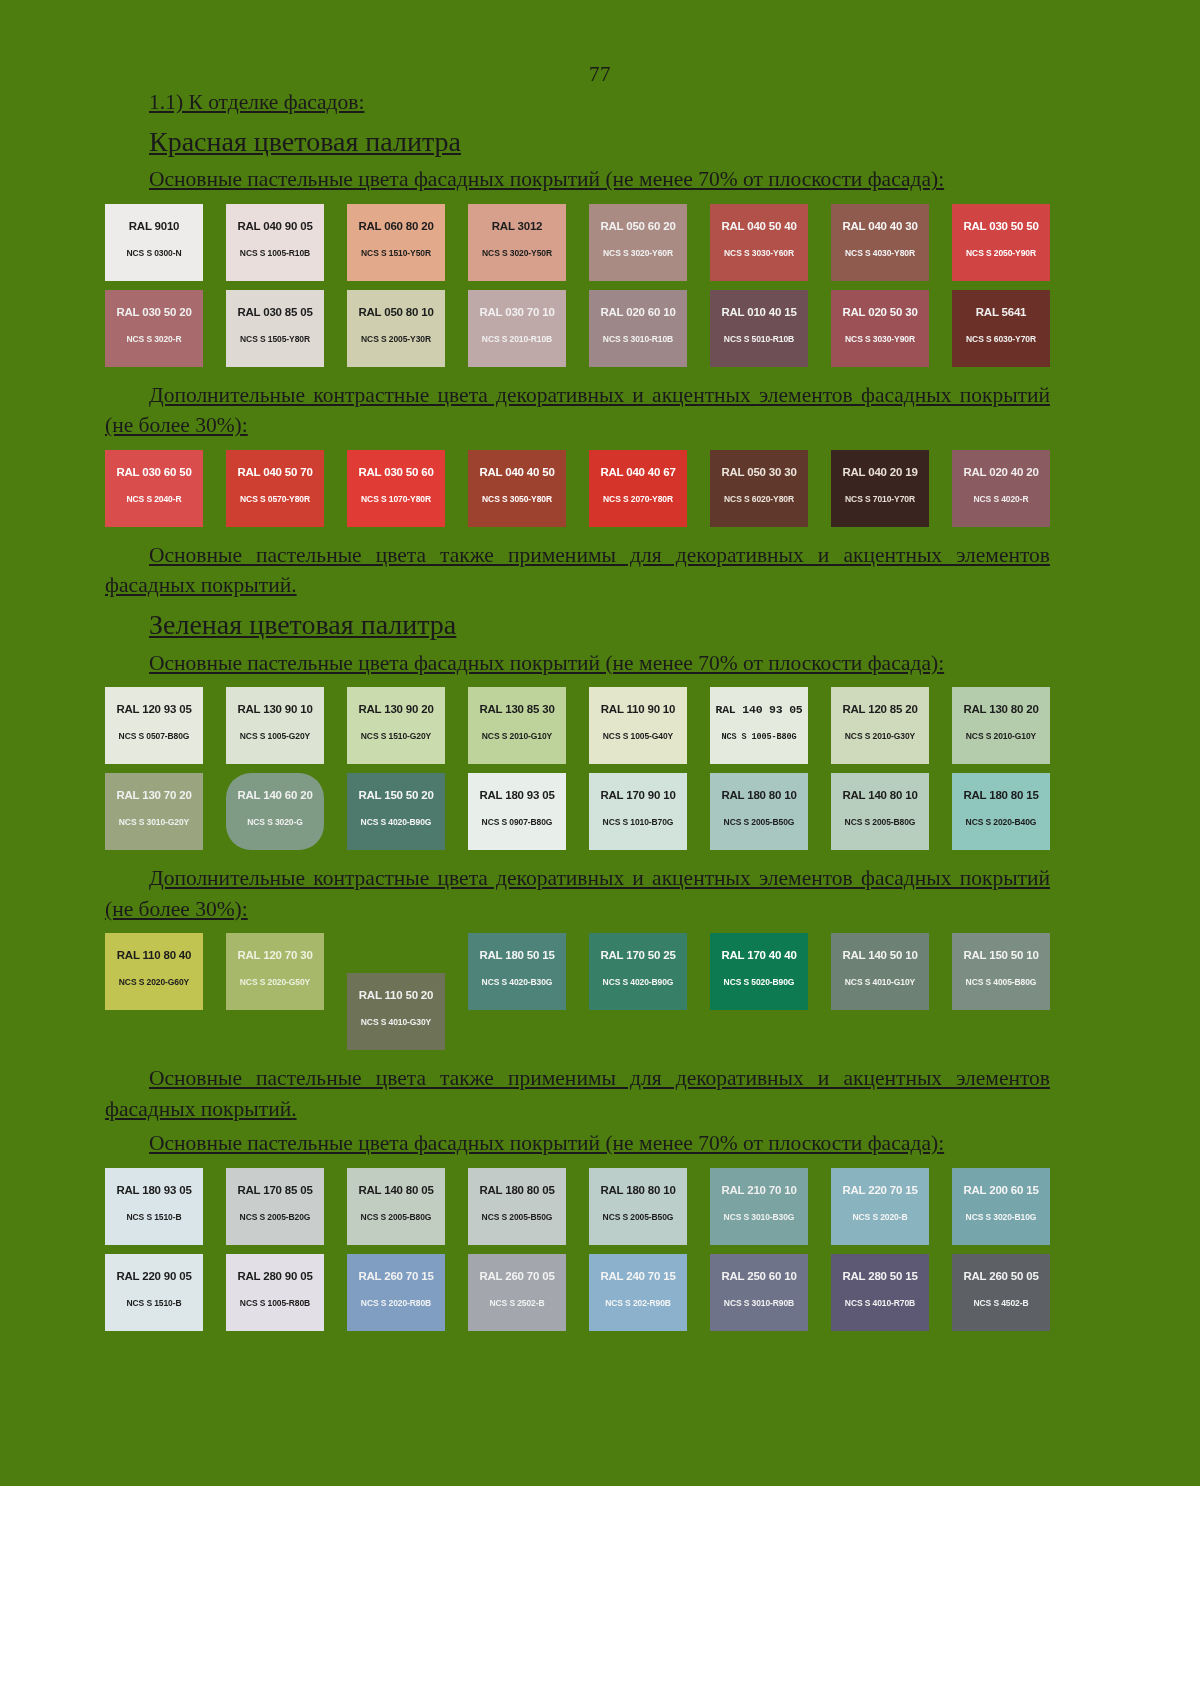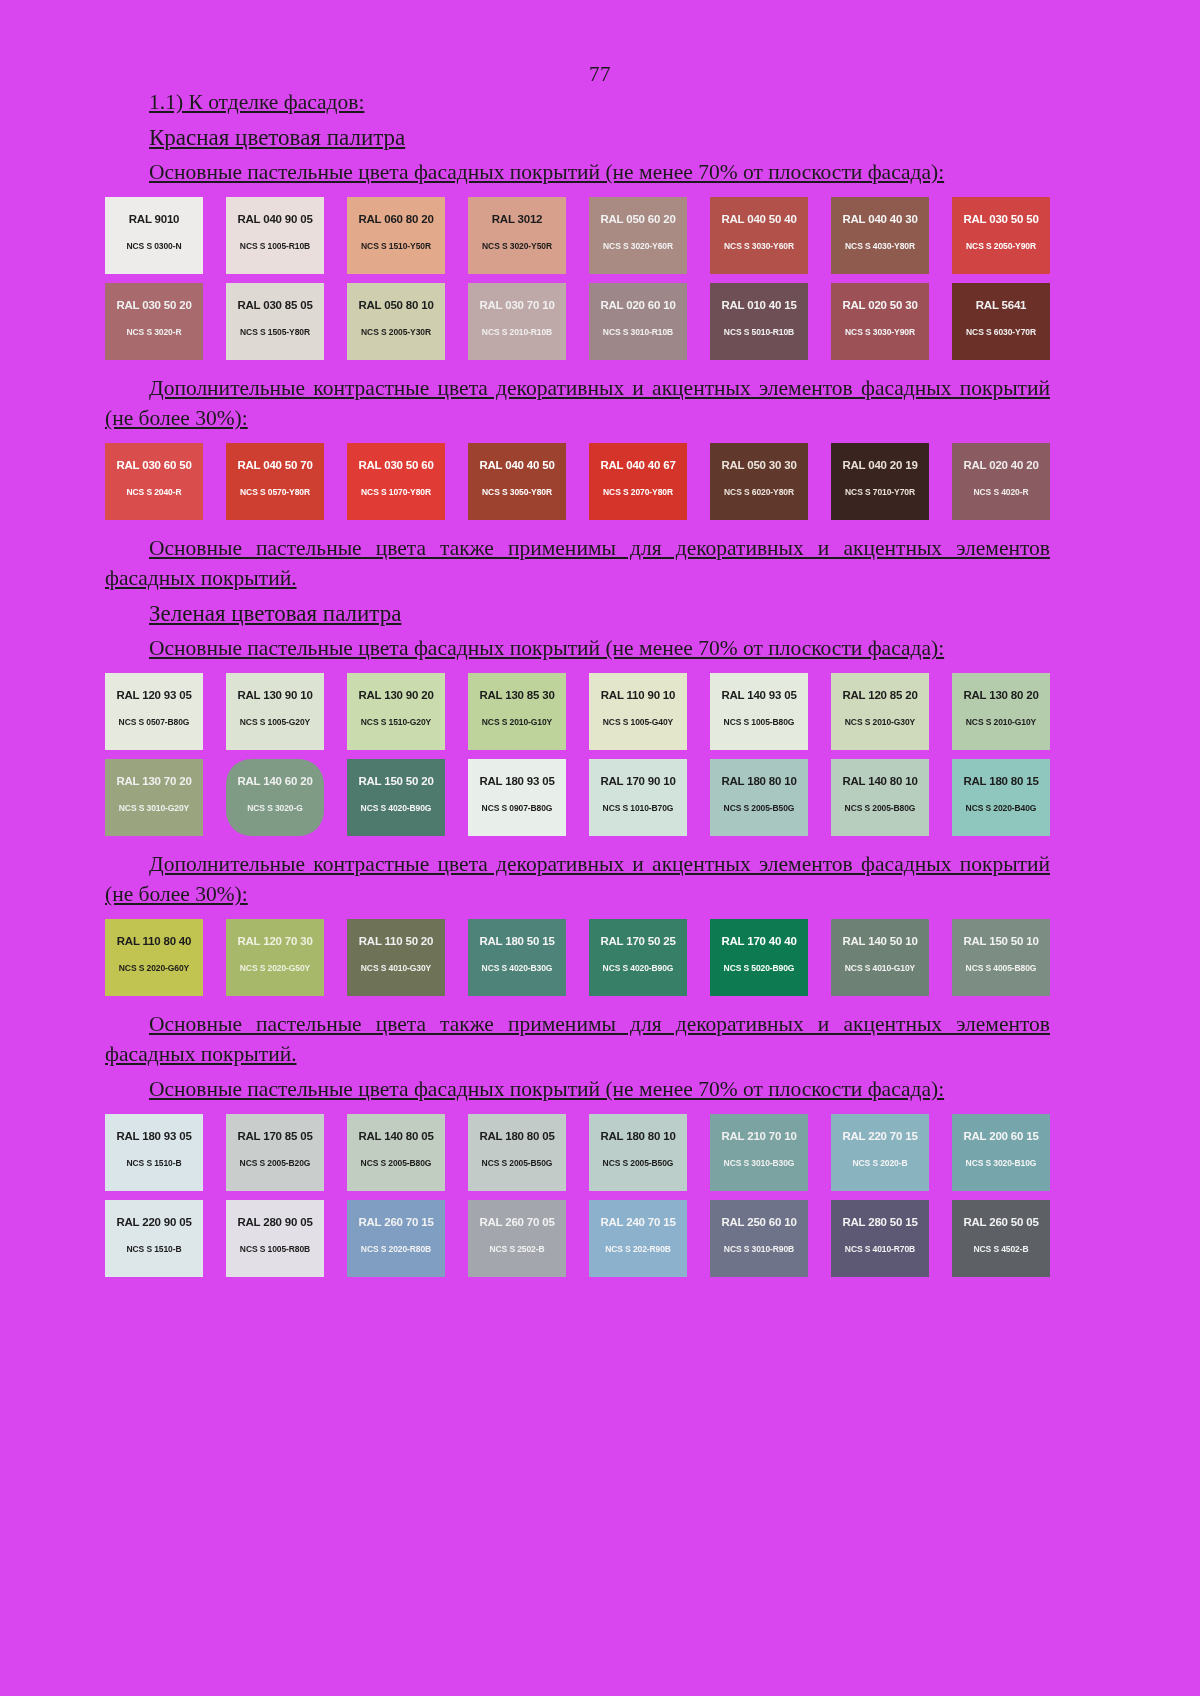--- a/index.html
+++ b/index.html
@@ -10,25 +10,25 @@
   body {
     width: 1200px;
     height: 1696px;
     font-family: "Liberation Serif", "DejaVu Serif", serif;
     color: #1a1a1a;
     position: relative;
     overflow: hidden;
   }
   .page {
     width: 1200px;
-    height: 1696px;
+    height: 1486px;
     box-sizing: border-box;
     padding: 0;
     position: relative;
-    background: #d946ef;
+    background: #4d7c0f;
   }
   .page-number {
     text-align: center;
     font-size: 21px;
     font-family: "Liberation Serif", serif;
     padding-top: 62px;
     letter-spacing: 0.5px;
   }
   .content {
     margin: 0 105px 0 105px;
@@ -37,21 +37,21 @@
   p.para {
     font-size: 21.5px;
     line-height: 1.42;
     margin: 0 0 4px 0;
     text-align: justify;
     text-indent: 44px;
     font-family: "Liberation Serif", serif;
     text-decoration: underline;
   }
   .heading-underline {
-    font-size: 23px;
+    font-size: 28px;
     line-height: 1.42;
     margin: 0 0 3px 0;
     text-indent: 44px;
     font-family: "Liberation Serif", serif;
   }
   .heading-underline span.u {
     text-decoration: underline;
     text-underline-offset: 2px;
   }
   .spacer-md { height: 13px; }
@@ -238,21 +238,21 @@
             <div class="ncs">NCS S 1510-G20Y</div>
           </div>
           <div class="swatch" style="background: rgb(189, 211, 155); color: rgb(28, 28, 28);">
             <div class="ral">RAL 130 85 30</div>
             <div class="ncs">NCS S 2010-G10Y</div>
           </div>
           <div class="swatch" style="background: rgb(228, 230, 204); color: rgb(28, 28, 28);">
             <div class="ral">RAL 110 90 10</div>
             <div class="ncs">NCS S 1005-G40Y</div>
           </div>
-          <div class="swatch" style="background: rgb(228, 234, 222); color: rgb(28, 28, 28);">
+          <div class="swatch" style="background: rgb(228, 234, 222); color: rgb(28, 28, 28); font-family: Liberation Mono, monospace;">
             <div class="ral">RAL 140 93 05</div>
             <div class="ncs">NCS S 1005-B80G</div>
           </div>
           <div class="swatch" style="background: rgb(207, 217, 187); color: rgb(28, 28, 28);">
             <div class="ral">RAL 120 85 20</div>
             <div class="ncs">NCS S 2010-G30Y</div>
           </div>
           <div class="swatch" style="background: rgb(180, 204, 172); color: rgb(28, 28, 28);">
             <div class="ral">RAL 130 80 20</div>
             <div class="ncs">NCS S 2010-G10Y</div>
@@ -301,21 +301,21 @@
     <div class="grid-wrap">
       <div class="swatch-row">
           <div class="swatch" style="background: rgb(194, 196, 82); color: rgb(28, 28, 28);">
             <div class="ral">RAL 110 80 40</div>
             <div class="ncs">NCS S 2020-G60Y</div>
           </div>
           <div class="swatch" style="background: rgb(168, 184, 106); color: rgb(238, 240, 224);">
             <div class="ral">RAL 120 70 30</div>
             <div class="ncs">NCS S 2020-G50Y</div>
           </div>
-          <div class="swatch" style="background: rgb(110, 114, 86); color: rgb(240, 240, 240);">
+          <div class="swatch" style="background: rgb(110, 114, 86); color: rgb(240, 240, 240); margin-top: 40px;">
             <div class="ral">RAL 110 50 20</div>
             <div class="ncs">NCS S 4010-G30Y</div>
           </div>
           <div class="swatch" style="background: rgb(78, 131, 121); color: rgb(245, 245, 245);">
             <div class="ral">RAL 180 50 15</div>
             <div class="ncs">NCS S 4020-B30G</div>
           </div>
           <div class="swatch" style="background: rgb(56, 127, 103); color: rgb(245, 245, 245);">
             <div class="ral">RAL 170 50 25</div>
             <div class="ncs">NCS S 4020-B90G</div>

